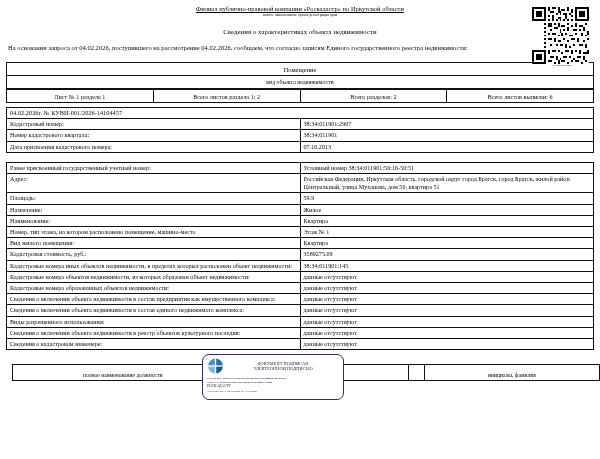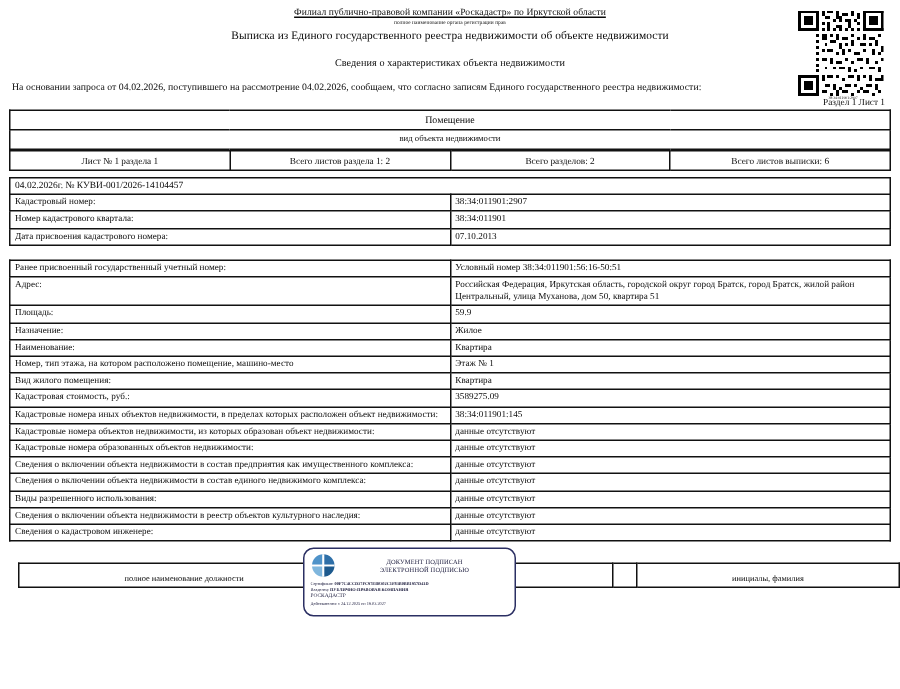--- a/index.html
+++ b/index.html
@@ -224,21 +224,20 @@
   }
 </style>
 </head>
 <body>
 
 <div class="page">
 
   <div class="hdr">
     <div class="hdr-org">Филиал публично-правовой компании «Роскадастр» по Иркутской области</div>
     <div class="hdr-org-sub">полное наименование органа регистрации прав</div>
-    <div class="hdr-title">Выписка из Единого государственного реестра недвижимости об объекте недвижимости</div>
     <div class="hdr-sub">Сведения о характеристиках объекта недвижимости</div>
 
     <div class="qr-wrap">
       <svg class="qr" viewBox="0 0 29 29" shape-rendering="crispEdges">
         <rect width="29" height="29" fill="#ffffff"></rect>
         <g fill="#000000">
 
           <rect x="0" y="0" width="7" height="1"></rect>
             <rect x="0" y="6" width="7" height="1"></rect>
           <rect x="0" y="0" width="1" height="7"></rect>

